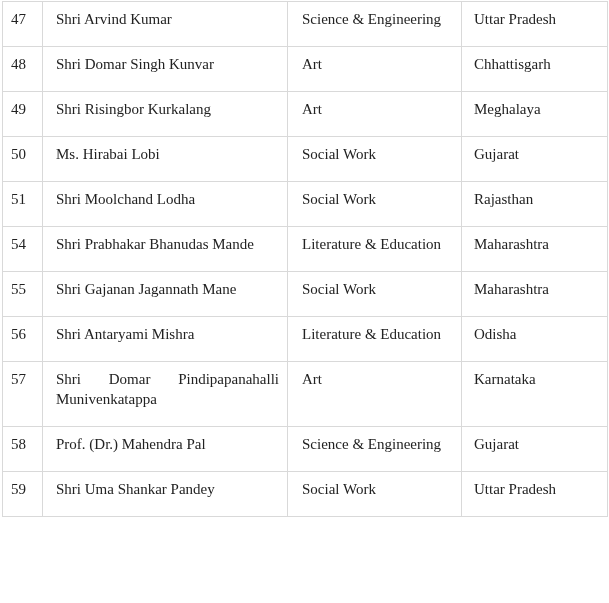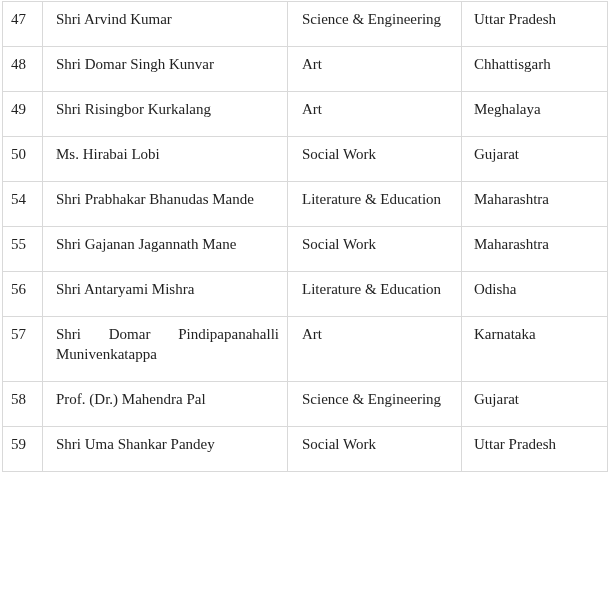--- a/index.html
+++ b/index.html
@@ -73,20 +73,26 @@
     <td class="col-field">Art</td>
     <td class="col-state">Meghalaya</td>
   </tr>
         <tr>
     <td class="col-sno">50</td>
     <td class="col-name">Ms. Hirabai Lobi</td>
     <td class="col-field">Social Work</td>
     <td class="col-state">Gujarat</td>
   </tr>
         <tr>
+    <td class="col-sno">51</td>
+    <td class="col-name">Shri Moolchand Lodha</td>
+    <td class="col-field">Social Work</td>
+    <td class="col-state">Rajasthan</td>
+  </tr>
+        <tr>
     <td class="col-sno">54</td>
     <td class="col-name">Shri Prabhakar Bhanudas Mande</td>
     <td class="col-field">Literature &amp; Education</td>
     <td class="col-state">Maharashtra</td>
   </tr>
         <tr>
     <td class="col-sno">55</td>
     <td class="col-name">Shri Gajanan Jagannath Mane</td>
     <td class="col-field">Social Work</td>
     <td class="col-state">Maharashtra</td>

